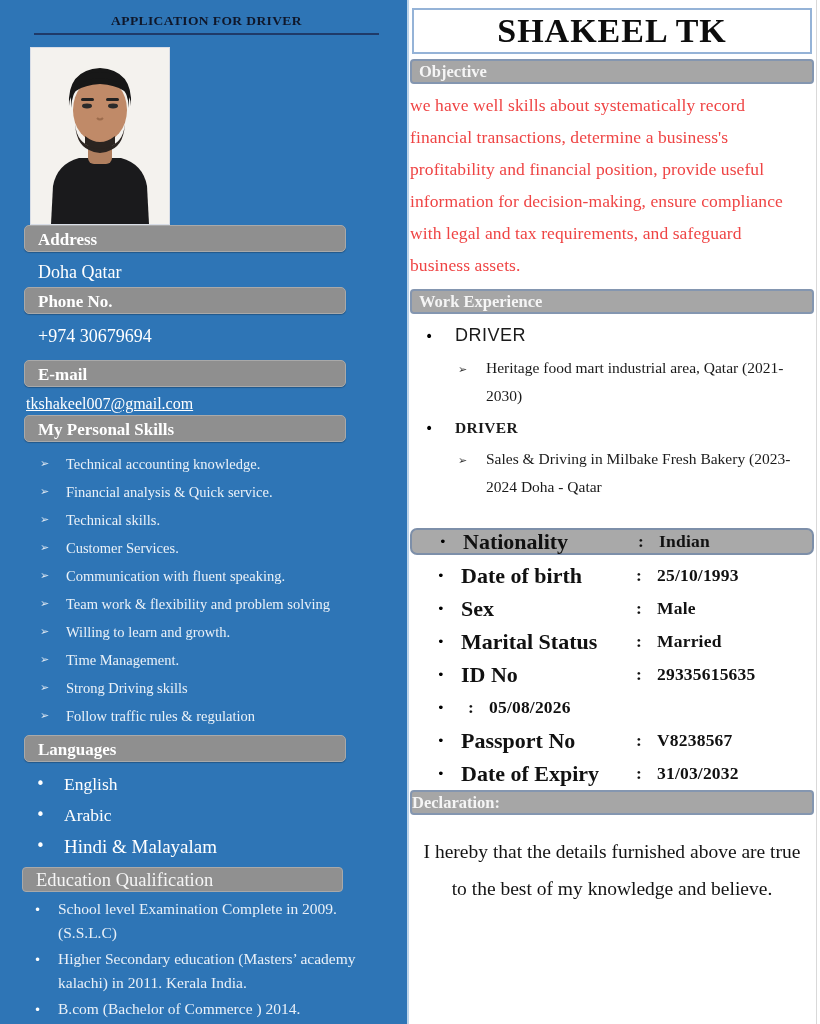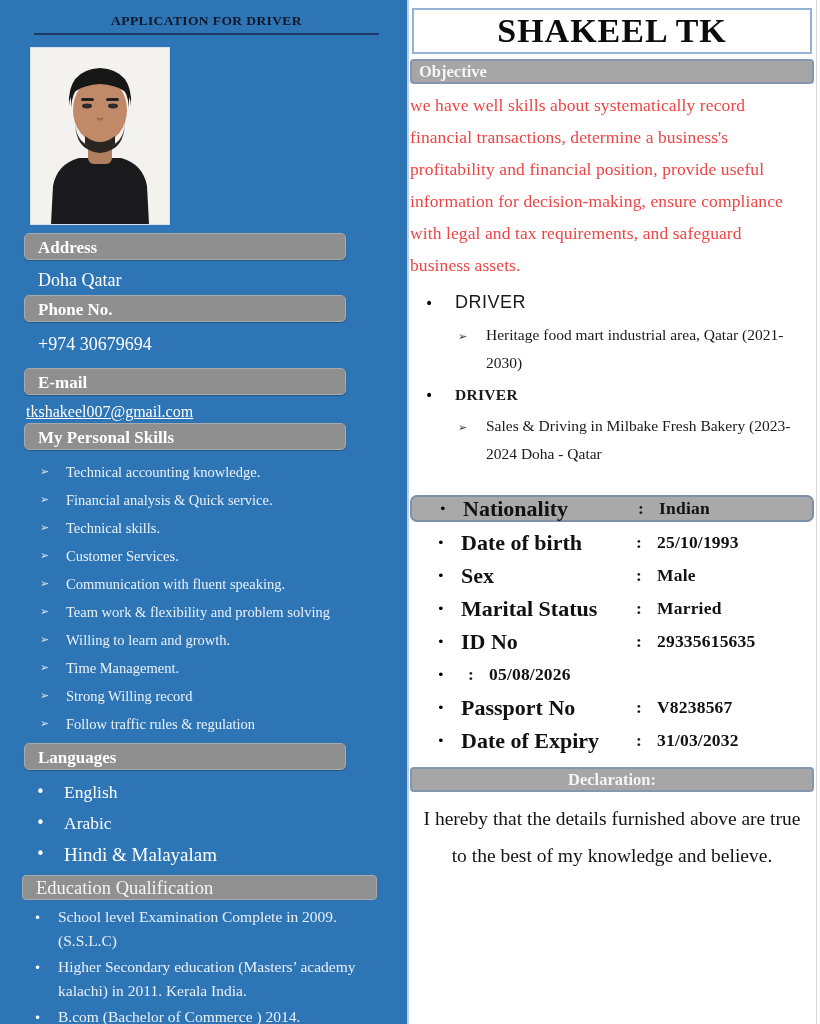--- a/index.html
+++ b/index.html
@@ -30,21 +30,21 @@
   .email-wrap { margin:6px 0 0 26px; line-height:22px; }
 
   ul { list-style:none; }
   .skills-list { margin:8px 0 0 40px; }
   .skill-item { display:flex; line-height:28px; color:#eaf1f8; font-size:14.5px; }
   .arrow-marker { font-family:"DejaVu Sans", sans-serif; font-size:11px; color:#dfe8f2; width:26px; flex-shrink:0; }
   .lang-list { margin:7px 0 0 36px; }
   .lang-item { display:flex; align-items:center; line-height:31px; color:#fff; font-size:17.5px; }
   .dot-marker { font-family:"DejaVu Sans", sans-serif; font-size:15px; width:28px; flex-shrink:0; color:#fff; }
   .edu-bar {
-    width:355px; height:25px; margin:5px 0 0 22px;
+    width:321px; height:25px; margin:5px 0 0 22px;
     background:#909090; border:1px solid #a9a9a9; border-radius:4px;
     color:#f5f5f5; font-weight:normal; font-size:18.5px;
     padding:0 0 0 13px; line-height:24px;
   }
   .edu-list { margin:5px 0 0 34px; }
   .edu-item { display:flex; color:#e9f0f8; font-size:15.5px; line-height:24px; margin-bottom:2px; width:362px; }
   .edu-item .dot-marker { font-size:12px; width:24px; padding-top:1px; }
 
   
   .main { width:413px; height:1024px; background:#ffffff; border-left:2px solid #bcd4ea; position:relative; padding:0 6px 0 1px; }
@@ -75,22 +75,22 @@
     margin-top:27px; height:27px; background:#a9a9a9; border:2px solid #7d8fa9; border-radius:7px;
     display:flex; align-items:center;
   }
   .detail-row { display:flex; align-items:center; height:33px; }
   .d-bullet { font-family:"DejaVu Sans", sans-serif; font-size:13px; color:#000; width:24px; margin-left:27px; flex-shrink:0; }
   .d-label { font-weight:bold; font-size:22px; color:#111; width:168px; flex-shrink:0; }
   .d-colon { font-weight:bold; font-size:17.5px; color:#111; width:20px; text-align:center; flex-shrink:0; }
   .d-value { font-weight:bold; font-size:17.5px; color:#111; margin-left:8px; letter-spacing:.2px;font-family:Liberation Serif, serif; }
   .details-list { margin-top:4px; }
 
-  .decl-bar { margin-top:10px; text-align:center; padding:0; line-height:22px; }
-  .decl-text { margin:8px auto 0; width:380px; text-align:center; font-size:19.5px; line-height:37px; color:#141414; }
+  .decl-bar { margin-top:0; text-align:left; padding:0; line-height:22px; }
+  .decl-text { margin:18px auto 0; width:380px; text-align:center; font-size:19.5px; line-height:37px; color:#141414; }
 </style>
 </head>
 <body>
 
 <div class="page">
 
   <div class="sidebar">
     <div class="app-header">APPLICATION FOR  DRIVER</div>
 
     <div class="photo-frame">
@@ -104,21 +104,21 @@
         <path d="M44 72 Q44 96 58 102 Q69 108 80 102 Q94 96 94 72 Q94 92 80 98 L58 98 Q44 92 44 72 Z" fill="#2b2420"></path>
         <path d="M54 88 Q69 100 84 88 L84 96 Q69 106 54 96 Z" fill="#2b2420"></path>
         <ellipse cx="56" cy="58" rx="5" ry="2.4" fill="#2a2a2a"></ellipse>
         <ellipse cx="82" cy="58" rx="5" ry="2.4" fill="#2a2a2a"></ellipse>
         <rect x="50" y="50" width="13" height="3" rx="1.5" fill="#222"></rect>
         <rect x="75" y="50" width="13" height="3" rx="1.5" fill="#222"></rect>
         <path d="M66 70 Q69 73 72 70" stroke="#9c6b4c" stroke-width="2" fill="none"></path>
       </svg>
     </div>
 
-    <div class="gbar" style="margin-top:8px;">Address</div>
+    <div class="gbar" style="margin-top:0;">Address</div>
     <div class="white-val">Doha Qatar</div>
 
     <div class="gbar" style="margin-top:4px;">Phone No.</div>
     <div class="white-val" style="margin-top:11px;">+974 30679694</div>
 
     <div class="gbar" style="margin-top:13px;">E-mail</div>
     <div class="email-wrap">
       <a class="email-link">tkshakeel007@gmail.com</a>
     </div>
 
@@ -151,21 +151,21 @@
       <li class="skill-item">
           <span class="arrow-marker">➢</span>
           <span>Willing to learn and growth.</span>
         </li>
       <li class="skill-item">
           <span class="arrow-marker">➢</span>
           <span>Time Management.</span>
         </li>
       <li class="skill-item">
           <span class="arrow-marker">➢</span>
-          <span>Strong Willing record</span>
+          <span>Strong Driving skills</span>
         </li>
       <li class="skill-item">
           <span class="arrow-marker">➢</span>
           <span>Follow traffic rules &amp; regulation</span>
         </li>
     </ul>
 
     <div class="gbar" style="margin-top:5px;">Languages</div>
     <ul class="lang-list">
       <li class="lang-item">
@@ -200,20 +200,21 @@
   </div>
 
   <div class="main">
     <div class="edge-line"></div>
 
     <div class="title-box">SHAKEEL TK</div>
 
     <div class="sbar">Objective</div>
     <div class="objective-text">we have well skills about systematically record financial transactions, determine a business's profitability and financial position, provide useful information for decision-making, ensure compliance with legal and tax requirements, and safeguard business assets.</div>
 
+    <div class="sbar work-bar">Work Experience</div>
 
     <div class="job-title-row">
       <span class="job-bullet">•</span>
       <span class="job-title-sans">DRIVER</span>
     </div>
     <div class="job-detail">
       <span class="arrow-marker">➢</span>
       <span>Heritage food mart industrial area, Qatar (2021-2030)</span>
     </div>
 

